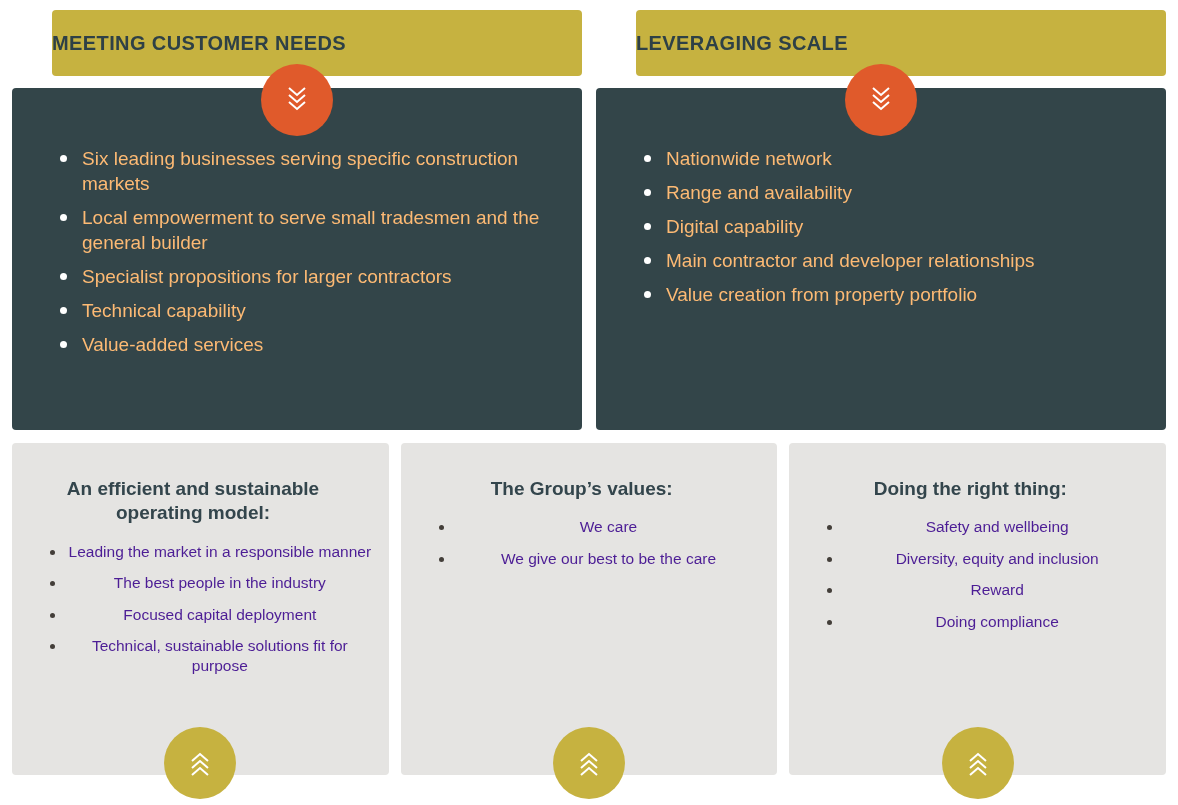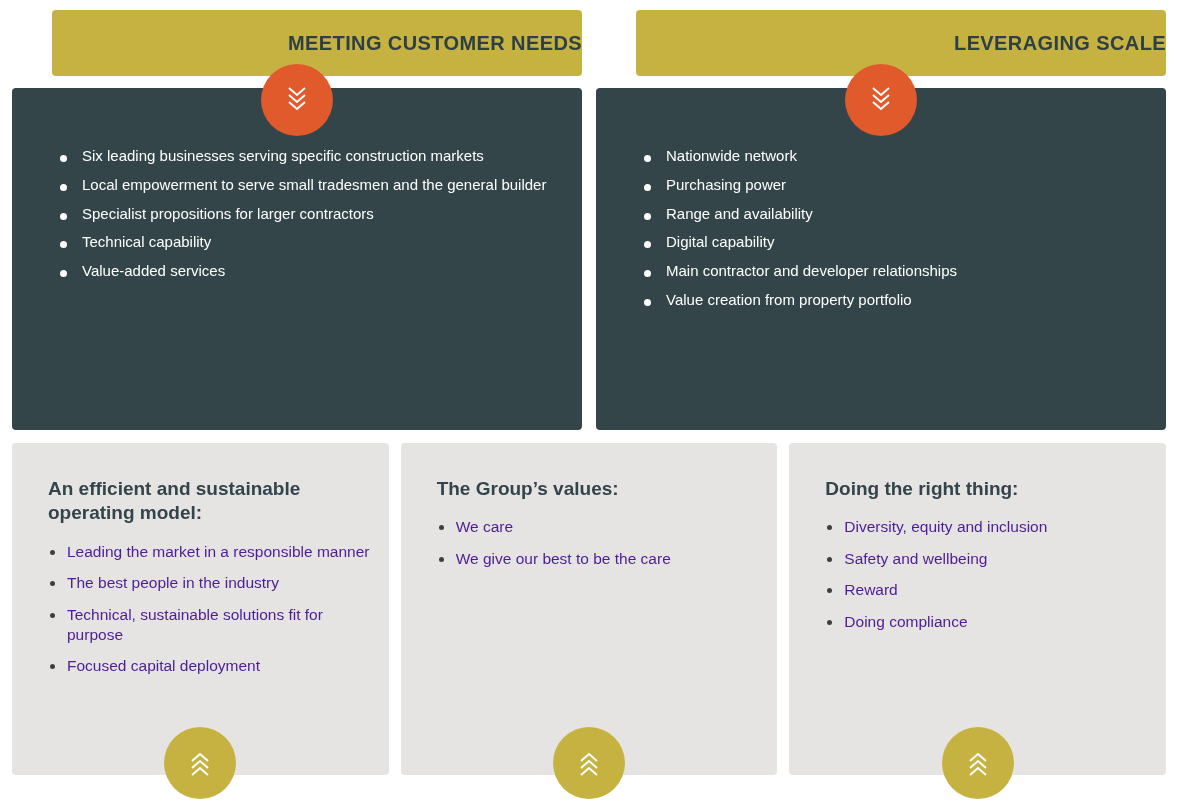--- a/index.html
+++ b/index.html
@@ -19,43 +19,43 @@
     grid-template-columns: 1fr 1fr;
     gap: 14px;
   }
   .top-col { position: relative; }
   .gold-header {
     height: 66px;
     background: #c6b240;
     border-radius: 4px;
     display: flex;
     align-items: center;
-    justify-content: flex-end;
+    justify-content: flex-start;
     margin-left: 40px;
   }
   .gold-header h2 {
     font-size: 20px;
     font-weight: bold;
     letter-spacing: 0.4px;
     color: #2e4046;
     text-transform: uppercase;
   }
   .dark-panel {
     margin-top: 12px;
     height: 342px;
     background: #334549;
     border-radius: 4px;
     padding: 58px 34px 0 46px;
   }
   .dark-panel ul { list-style: none; }
   .dark-panel li {
     position: relative;
     padding-left: 24px;
-    color: #ffffff;
-    font-size: 15px;
+    color: #fdba74;
+    font-size: 19px;
     line-height: 1.32;
     margin-bottom: 9px;
   }
   .dark-panel li::before {
     content: "";
     position: absolute;
     left: 2px; top: 9px;
     width: 7px; height: 7px;
     border-radius: 50%;
     background: #ffffff;
@@ -81,20 +81,21 @@
     display: grid;
     grid-template-columns: 1fr 1fr 1fr;
     gap: 12px;
   }
   .gray-panel {
     position: relative;
     height: 332px;
     background: #e5e4e2;
     border-radius: 4px;
     padding: 34px 16px 0 36px;
+    text-align: center;
   }
   .gray-panel h3 {
     font-size: 19px;
     font-weight: bold;
     color: #33454c;
     line-height: 1.28;
     margin-bottom: 16px;
     max-width: 290px;
   }
   .gray-panel ul { list-style: none; }
@@ -151,40 +152,39 @@
       <div class="badge badge-top">
         <svg width="40" height="40" viewBox="0 0 40 40" fill="none" stroke="#ffffff" stroke-width="2">
           <path d="M12 8 L20 15 L28 8"></path>
           <path d="M12 15 L20 22 L28 15"></path>
           <path d="M12 22 L20 29 L28 22"></path>
         </svg>
       </div>
       <div class="dark-panel">
         <ul>
           <li>Nationwide network</li>
-          <li>Purchasing power</li>
           <li>Range and availability</li>
           <li>Digital capability</li>
           <li>Main contractor and developer relationships</li>
           <li>Value creation from property portfolio</li>
         </ul>
       </div>
     </section>
 
   </div>
 
   <div class="bottom-grid">
 
     <section class="gray-panel">
       <h3>An efficient and sustainable operating model:</h3>
       <ul>
         <li>Leading the market in a responsible manner</li>
         <li>The best people in the industry</li>
+        <li>Focused capital deployment</li>
         <li>Technical, sustainable solutions fit for purpose</li>
-        <li>Focused capital deployment</li>
       </ul>
       <div class="badge badge-bottom">
         <svg width="40" height="40" viewBox="0 0 40 40" fill="none" stroke="#ffffff" stroke-width="2">
           <path d="M12 18 L20 11 L28 18"></path>
           <path d="M12 25 L20 18 L28 25"></path>
           <path d="M12 32 L20 25 L28 32"></path>
         </svg>
       </div>
     </section>
 
@@ -199,22 +199,22 @@
           <path d="M12 18 L20 11 L28 18"></path>
           <path d="M12 25 L20 18 L28 25"></path>
           <path d="M12 32 L20 25 L28 32"></path>
         </svg>
       </div>
     </section>
 
     <section class="gray-panel">
       <h3>Doing the right thing:</h3>
       <ul>
+        <li>Safety and wellbeing</li>
         <li>Diversity, equity and inclusion</li>
-        <li>Safety and wellbeing</li>
         <li>Reward</li>
         <li>Doing compliance</li>
       </ul>
       <div class="badge badge-bottom">
         <svg width="40" height="40" viewBox="0 0 40 40" fill="none" stroke="#ffffff" stroke-width="2">
           <path d="M12 18 L20 11 L28 18"></path>
           <path d="M12 25 L20 18 L28 25"></path>
           <path d="M12 32 L20 25 L28 32"></path>
         </svg>
       </div>

